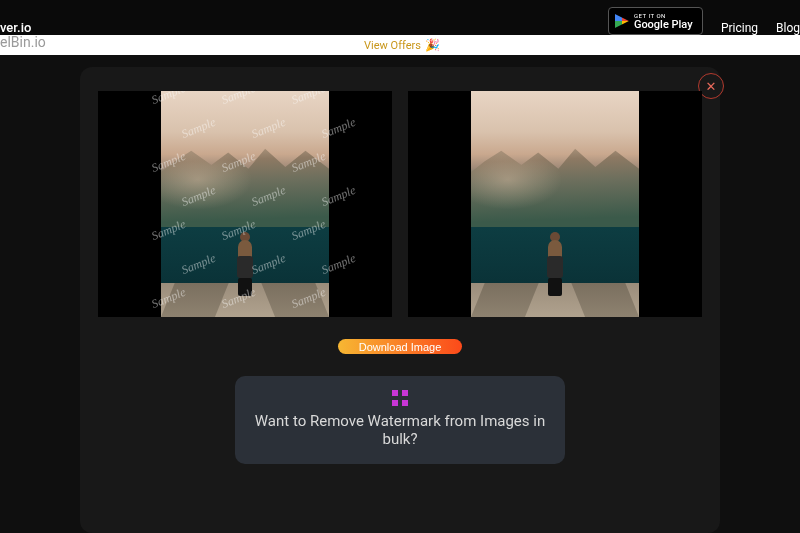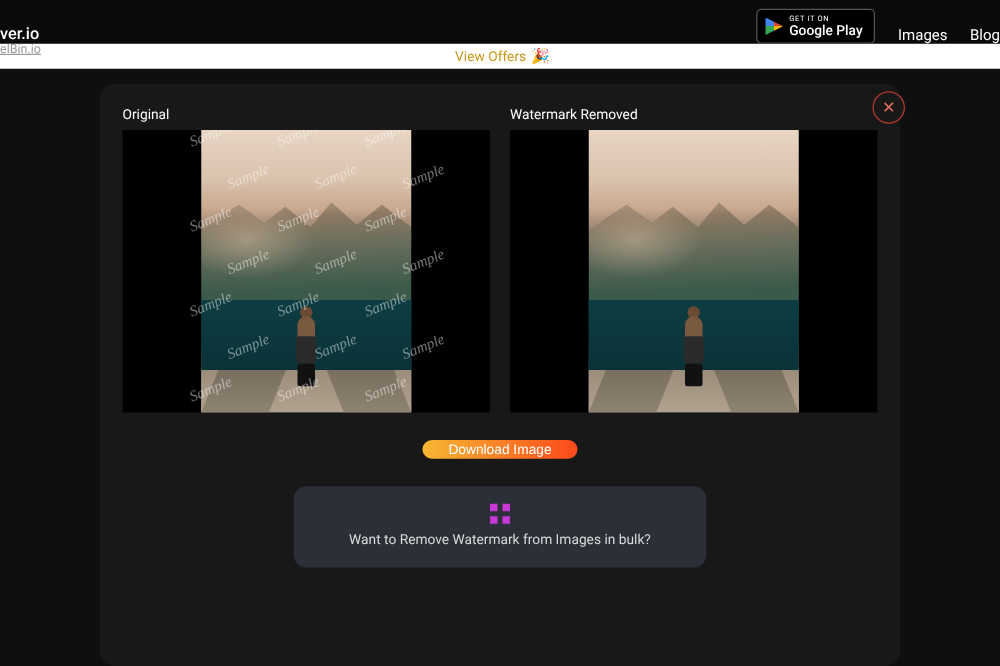--- a/index.html
+++ b/index.html
@@ -1,20 +1,20 @@
 <!DOCTYPE html>
 <html><head>
 <meta charset="utf-8">
 <style>
   *{box-sizing:border-box;margin:0;padding:0;}
   html,body{width:800px;height:533px;overflow:hidden;font-family:-apple-system,BlinkMacSystemFont,"Segoe UI",Roboto,sans-serif;background:#fff;}
   .topbar{height:35px;background:#0a0a0a;display:flex;align-items:center;color:#fff;font-size:11px;position:relative;}
   .brand{position:absolute;left:0;top:20px;}
   .brand .b1{font-size:13px;font-weight:500;color:#fff;}
-  .brand .b2{font-size:10px;color:#9a9a9a;margin-top:-1px;text-decoration:underline;}
+  .brand .b2{font-size:14px;color:#9a9a9a;margin-top:-1px;}
   .topright{position:absolute;right:0;display:flex;align-items:flex-end;gap:18px;height:35px;}
   .gp{background:#000;border:1px solid #555;border-radius:4px;width:95px;height:28px;display:flex;align-items:center;padding:0 6px;gap:5px;}
   .gp-play{width:14px;height:14px;background:conic-gradient(#ea4335 0 90deg,#fbbc05 90deg 180deg,#34a853 180deg 270deg,#4285f4 270deg 360deg);clip-path:polygon(0 0,100% 50%,0 100%);}
   .gp-txt{display:flex;flex-direction:column;line-height:1;}
   .gp-txt .l1{font-size:6px;color:#fff;letter-spacing:.5px;}
   .gp-txt .l2{font-size:11px;color:#fff;font-weight:500;}
   .navlink{color:#fff;font-size:12px;cursor:pointer;}
   .lang{background:#2d2d2d;height:35px;display:flex;align-items:center;gap:5px;padding:0 8px;cursor:pointer;font-size:11px;}
   .flag{width:16px;height:10px;background:linear-gradient(#00247d,#00247d);position:relative;}
   .flag::before{content:"";position:absolute;inset:0;background:linear-gradient(to bottom right,transparent 42%,#fff 42%,#fff 58%,transparent 58%),linear-gradient(to bottom left,transparent 42%,#fff 42%,#fff 58%,transparent 58%),linear-gradient(#fff,#fff) center/100% 3px no-repeat,linear-gradient(#fff,#fff) center/3px 100% no-repeat,linear-gradient(#cf142b,#cf142b) center/100% 1.5px no-repeat,linear-gradient(#cf142b,#cf142b) center/1.5px 100% no-repeat;}
@@ -50,60 +50,56 @@
   .dl{display:block;margin:22px auto 0;width:124px;height:15px;border:none;border-radius:16px;background:linear-gradient(90deg,#f7b733,#fc4a1a);color:#fff;font-size:11px;cursor:pointer;}
   .rate{display:flex;align-items:center;justify-content:center;gap:12px;margin-top:14px;font-size:11px;color:#ddd;}
   .face{font-size:20px;cursor:pointer;}
   .bulk{width:330px;margin:22px auto 0;background:#2b3038;border-radius:10px;padding:14px 10px 16px;text-align:center;}
   .bulk-ico{width:16px;height:16px;margin:0 auto 6px;position:relative;}
   .bulk-ico span{position:absolute;width:6px;height:6px;background:#c836d6;}
   .bulk-ico span:nth-child(1){left:0;top:0;}
   .bulk-ico span:nth-child(2){right:0;top:0;}
   .bulk-ico span:nth-child(3){left:0;bottom:0;}
   .bulk-ico span:nth-child(4){right:0;bottom:0;}
-  .bulk-q{font-size:11px;color:#d9d9d9;}
+  .bulk-q{font-size:15px;color:#d9d9d9;}
   .bulk-cta{display:inline-flex;align-items:center;gap:6px;margin-top:8px;font-size:12px;color:#fff;border-bottom:2px solid #8d3fe8;padding-bottom:2px;cursor:pointer;}
   .arrow{font-size:13px;}
 </style>
 </head>
 <body>
 
 <div class="topbar">
   <div class="brand">
     <div class="b1">ver.io</div>
     <div class="b2">elBin.io</div>
   </div>
   <div class="topright">
     <div class="gp">
       <div class="gp-play"></div>
       <div class="gp-txt">
         <span class="l1">GET IT ON</span>
         <span class="l2">Google Play</span>
       </div>
     </div>
-    <span class="navlink">Images</span>
+    <span class="navlink">Pricing</span>
     <span class="navlink">Blog</span>
   </div>
 </div>
 
 <div class="promo">
   <span class="vo">View Offers</span>
   <span class="emoji">🎉</span>
 </div>
 
 <div class="stage">
   <div class="panel">
     <div class="close">
       <span>✕</span>
     </div>
 
-    <div class="labels">
-      <span>Original</span>
-      <span>Watermark Removed</span>
-    </div>
 
     <div class="imgs">
       <div class="imgbox">
         <div class="photo">
           <div class="mountain"></div>
           <div class="lake"></div>
           <div class="dock"></div>
           <div class="person">
             <div class="head"></div>
               <div class="hair"></div>

